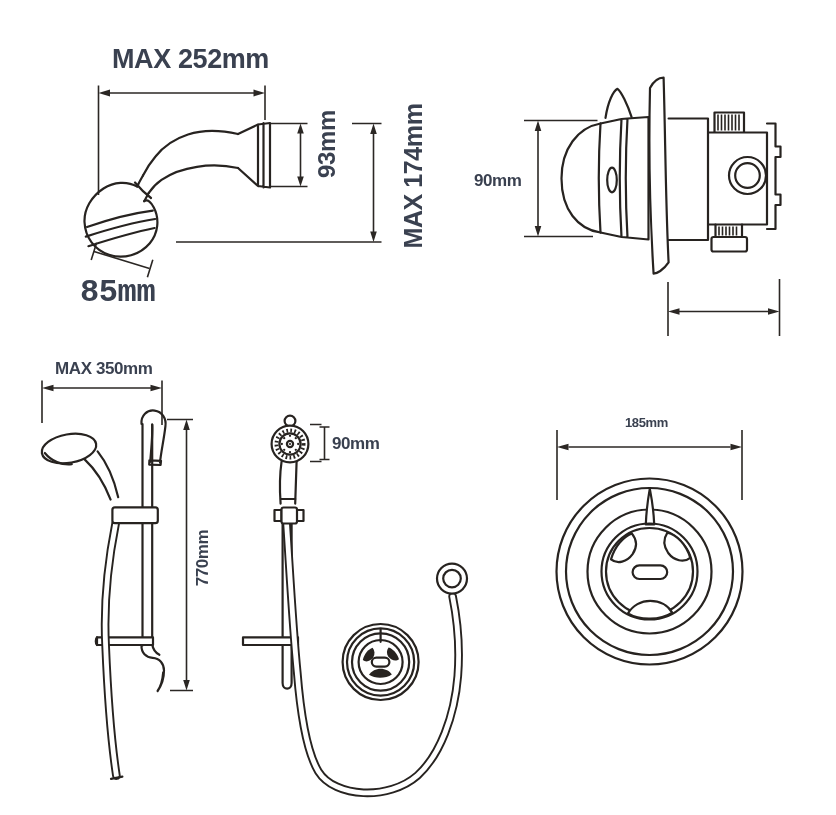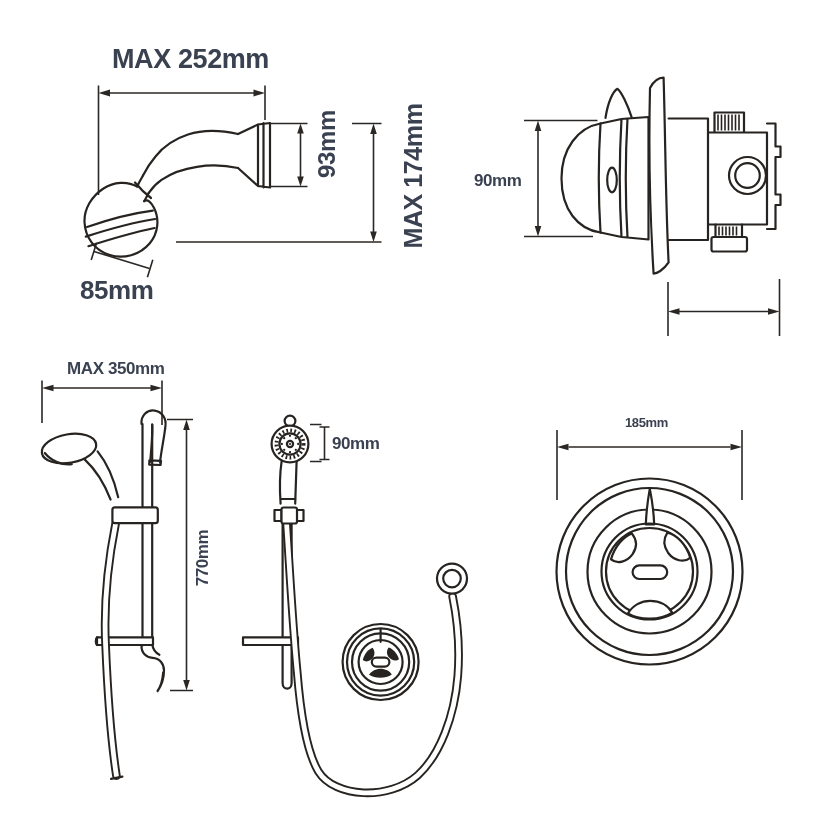--- a/index.html
+++ b/index.html
@@ -176,24 +176,24 @@
     <path class="wf" d="M631.8,533.4 C623.4,536.6 614.6,546.6 611,559.4 C617.4,564.6 627,562 632.6,554.2 C637.4,547 636.6,539.4 631.8,533.4 Z" stroke-width="2.6"></path>
     <path class="wf" d="M667.4,532.6 C676.6,534.6 686.4,544.6 690.2,557.8 C683.8,563 674,560.6 668.2,553 C663.4,546 663.4,538.6 667.4,532.6 Z" stroke-width="2.6"></path>
     <path class="wf" d="M628,613.4 C632.6,605.4 641.2,600.8 650.2,600.8 C659.6,600.8 668,605.2 672.2,612.6 C660.2,620.4 640,620.8 628,613.4 Z" stroke-width="2.6"></path>
     <rect class="wf" x="632.6" y="565.4" width="34.6" height="13.6" rx="6.8" stroke-width="2.4"></rect>
   </g>
 </svg>
 
   <div class="lbl" style="left:112px;top:46px;font-size:27px;">MAX 252mm</div>
   <div class="lbl rot" style="left:327px;top:144px;font-size:24px;">93mm</div>
   <div class="lbl rot" style="left:413px;top:176px;font-size:25px;">MAX 174mm</div>
-  <div class="lbl" style="left:80px;top:277px;font-size:26px;">85mm</div>
+  <div class="lbl" style="left:80px;top:277px;font-size:32px;font-family:Liberation Mono, monospace;">85mm</div>
 
   <div class="lbl" style="left:474px;top:172px;font-size:17px;">90mm</div>
 
-  <div class="lbl" style="left:55px;top:360px;font-size:17px;margin-left:12px;">MAX 350mm</div>
+  <div class="lbl" style="left:55px;top:360px;font-size:17px;">MAX 350mm</div>
   <div class="lbl rot" style="left:202px;top:558px;font-size:17px;">770mm</div>
 
   <div class="lbl" style="left:332px;top:435px;font-size:17px;">90mm</div>
 
   <div class="lbl" style="left:625px;top:416px;font-size:13px;">185mm</div>
 
 </div>
 
 </body></html>

